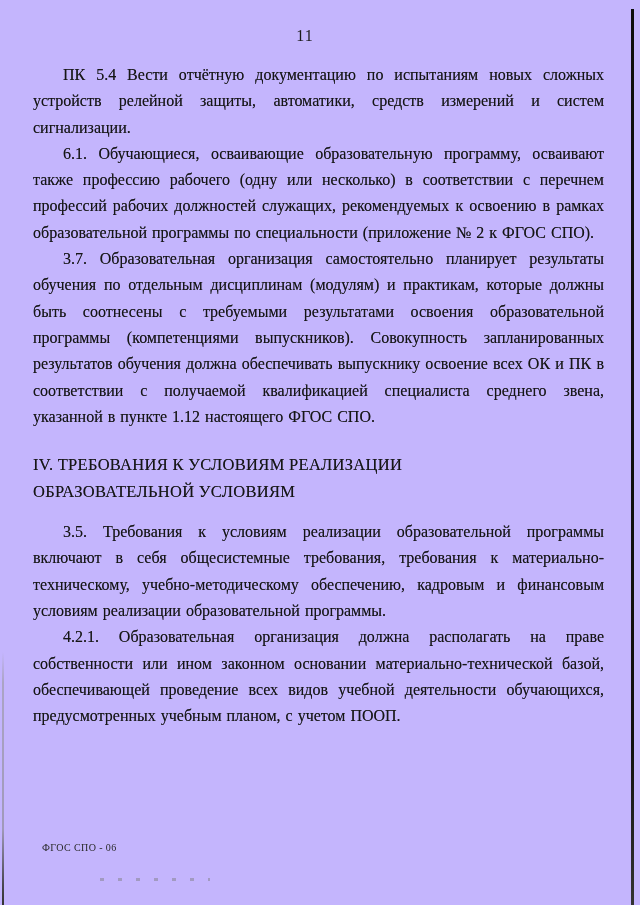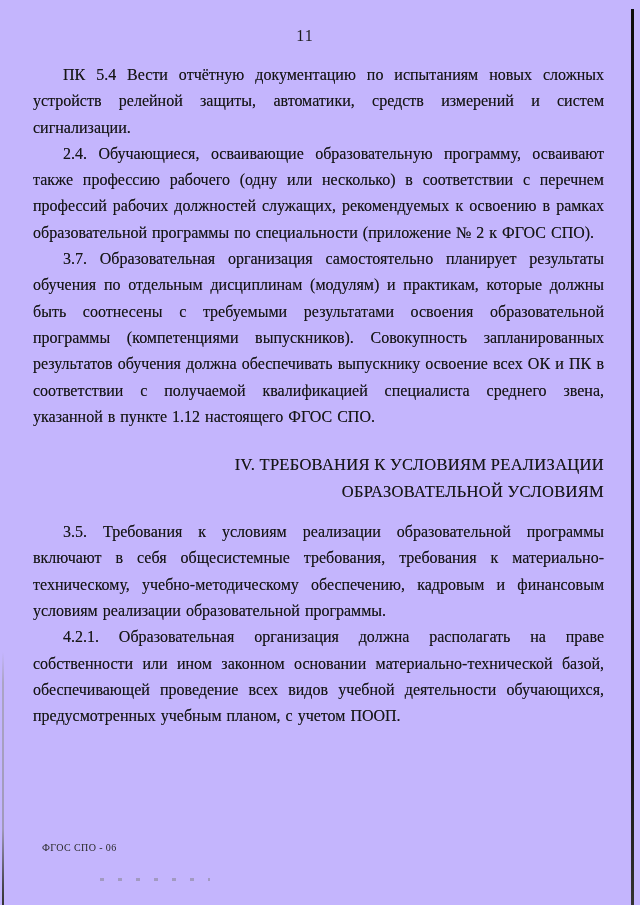--- a/index.html
+++ b/index.html
@@ -38,21 +38,21 @@
     font-size: 16px;
     line-height: 26.3px;
     text-align: justify;
     text-indent: 30px;
     color: #161616;
     text-shadow: 0 0 0.4px rgba(20,20,20,0.55);
     word-spacing: 1px;
   }
   .heading {
     margin: 21px 0 14px 0;
-    text-align: right;
+    text-align: left;
     font-weight: normal;
     font-size: 16.5px;
     line-height: 27px;
     letter-spacing: 0.3px;
     color: #161616;
     text-shadow: 0 0 0.4px rgba(20,20,20,0.55);
   }
   .footer-code {
     position: absolute;
     left: 42px;
@@ -98,21 +98,21 @@
 <body>
 
 <div class="page">
 
   <div class="page-number">11</div>
 
   <div class="content">
 
     <p class="par">ПК 5.4 Вести отчётную документацию по испытаниям новых сложных устройств релейной защиты, автоматики, средств измерений и систем сигнализации.</p>
 
-    <p class="par">2.4. Обучающиеся, осваивающие образовательную программу, осваивают также профессию рабочего (одну или несколько) в соответствии с перечнем профессий рабочих должностей служащих, рекомендуемых к освоению в рамках образовательной программы по специальности (приложение № 2 к ФГОС СПО).</p>
+    <p class="par">6.1. Обучающиеся, осваивающие образовательную программу, осваивают также профессию рабочего (одну или несколько) в соответствии с перечнем профессий рабочих должностей служащих, рекомендуемых к освоению в рамках образовательной программы по специальности (приложение № 2 к ФГОС СПО).</p>
 
 
     <p class="par">3.7. Образовательная организация самостоятельно планирует результаты обучения по отдельным дисциплинам (модулям) и практикам, которые должны быть соотнесены с требуемыми результатами освоения образовательной программы (компетенциями выпускников). Совокупность запланированных результатов обучения должна обеспечивать выпускнику освоение всех ОК и ПК в соответствии с получаемой квалификацией специалиста среднего звена, указанной в пункте 1.12 настоящего ФГОС СПО.</p>
 
     <h2 class="heading">
       <span>IV. ТРЕБОВАНИЯ К УСЛОВИЯМ РЕАЛИЗАЦИИ</span><br>
       <span>ОБРАЗОВАТЕЛЬНОЙ УСЛОВИЯМ</span>
     </h2>
 
     <p class="par">3.5. Требования к условиям реализации образовательной программы включают в себя общесистемные требования, требования к материально-техническому, учебно-методическому обеспечению, кадровым и финансовым условиям реализации образовательной программы.</p>

